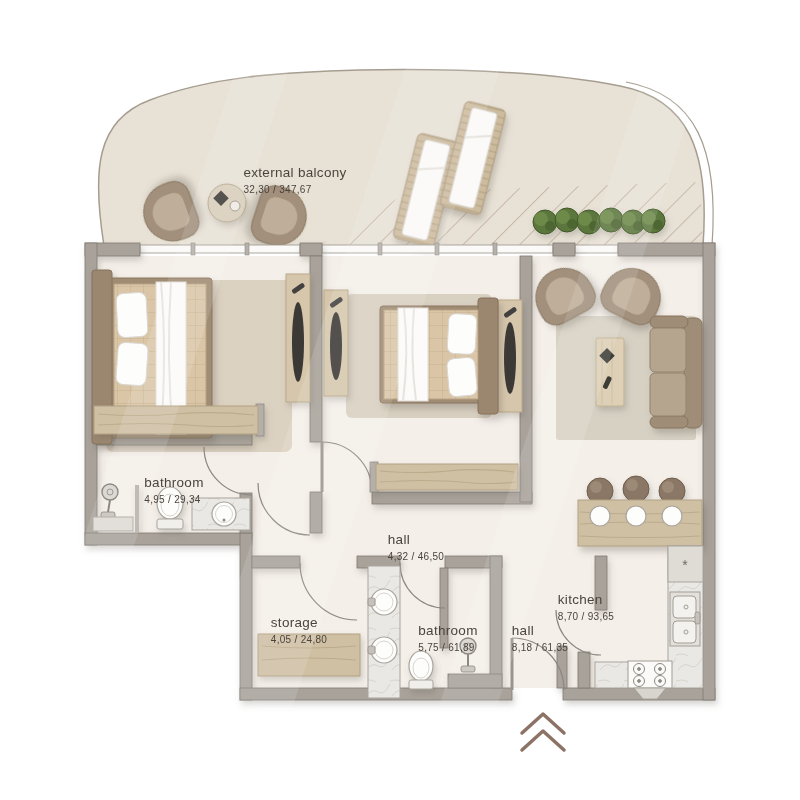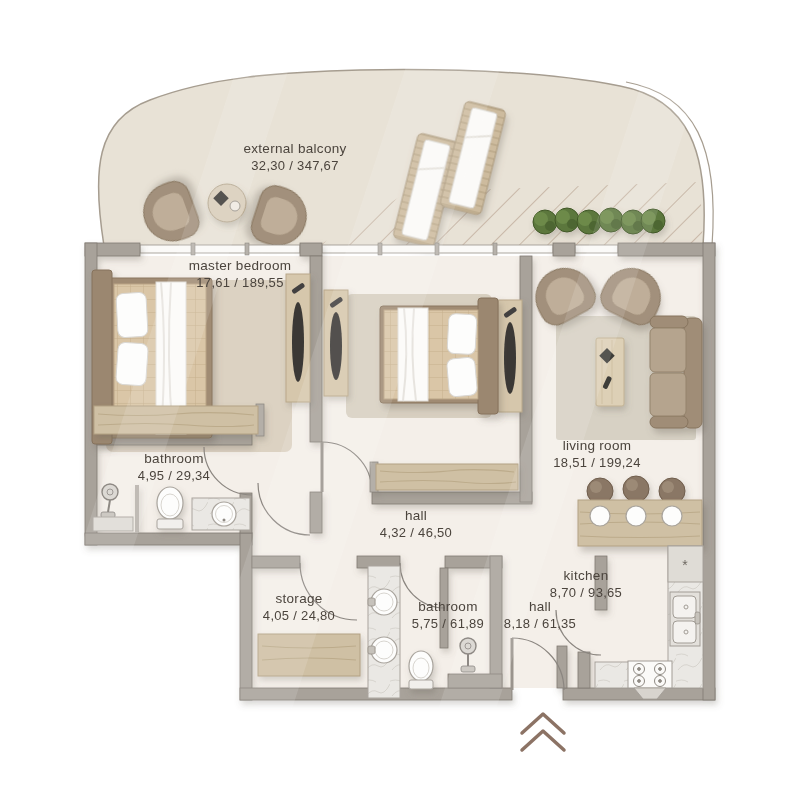--- a/index.html
+++ b/index.html
@@ -1,22 +1,22 @@
 <!DOCTYPE html>
 <html><head>
 <meta charset="utf-8">
 <style>
   html,body{margin:0;padding:0;background:#ffffff;}
   #plan{position:relative;width:800px;height:800px;background:#ffffff;overflow:hidden;
         font-family:"Liberation Sans", sans-serif;}
   #plan svg{position:absolute;left:0;top:0;}
-  .room-label{position:absolute;transform:translateX(-50%);text-align:center;
-        color:#4b443d;white-space:nowrap;z-index:5;}
+  .room-label{position:absolute;transform:translateX(-50%);text-align:left;
+        color:#4b443d;white-space:nowrap;z-index:5;margin-top:24px;}
   .room-label .rname{font-size:13.5px;line-height:17px;letter-spacing:.3px;}
-  .room-label .rarea{font-size:13px;line-height:17px;letter-spacing:.3px;}
+  .room-label .rarea{font-size:10px;line-height:17px;letter-spacing:.3px;}
 </style>
 </head>
 <body>
 
 <div id="plan">
 <svg width="800" height="800" viewBox="0 0 800 800">
   <defs>
     <filter id="ds" x="-40%" y="-40%" width="180%" height="180%">
       <feDropShadow dx="3" dy="5" stdDeviation="3.5" flood-color="#6b6258" flood-opacity="0.33"></feDropShadow>
     </filter>
@@ -321,28 +321,20 @@
   <g fill="none" stroke="#8c7365" stroke-width="3.5" stroke-linecap="round" stroke-linejoin="round">
     <polyline points="522,733 543,714 564,733"></polyline>
     <polyline points="522,750 543,731 564,750"></polyline>
   </g>
 </svg>
 
   <div class="room-label" style="left:295px;top:140px">
     <div class="rname">external balcony</div>
     <div class="rarea">32,30 / 347,67</div>
   </div>
-  <div class="room-label" style="left:240px;top:257px">
-    <div class="rname">master bedroom</div>
-    <div class="rarea">17,61 / 189,55</div>
-  </div>
-  <div class="room-label" style="left:597px;top:437px">
-    <div class="rname">living room</div>
-    <div class="rarea">18,51 / 199,24</div>
-  </div>
   <div class="room-label" style="left:174px;top:450px">
     <div class="rname">bathroom</div>
     <div class="rarea">4,95 / 29,34</div>
   </div>
   <div class="room-label" style="left:416px;top:507px">
     <div class="rname">hall</div>
     <div class="rarea">4,32 / 46,50</div>
   </div>
   <div class="room-label" style="left:299px;top:590px">
     <div class="rname">storage</div>

